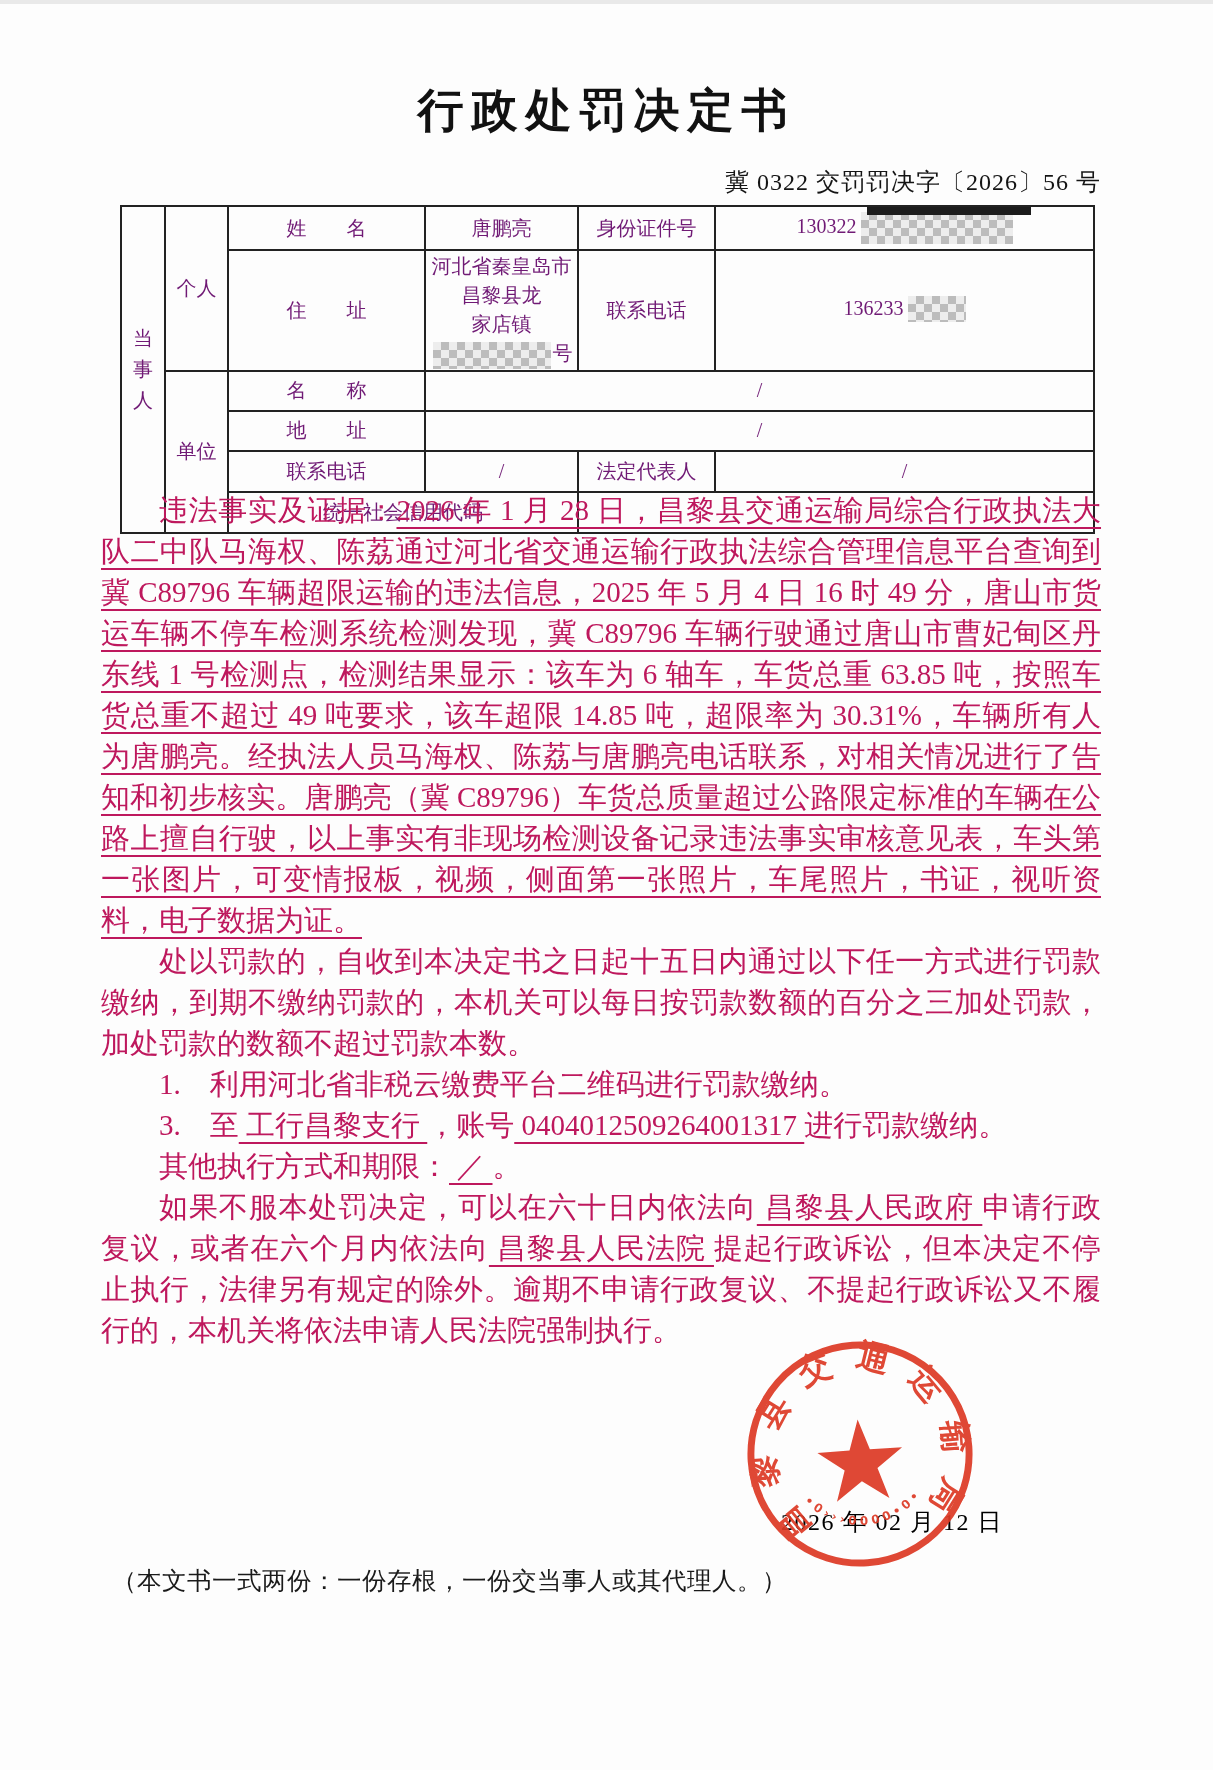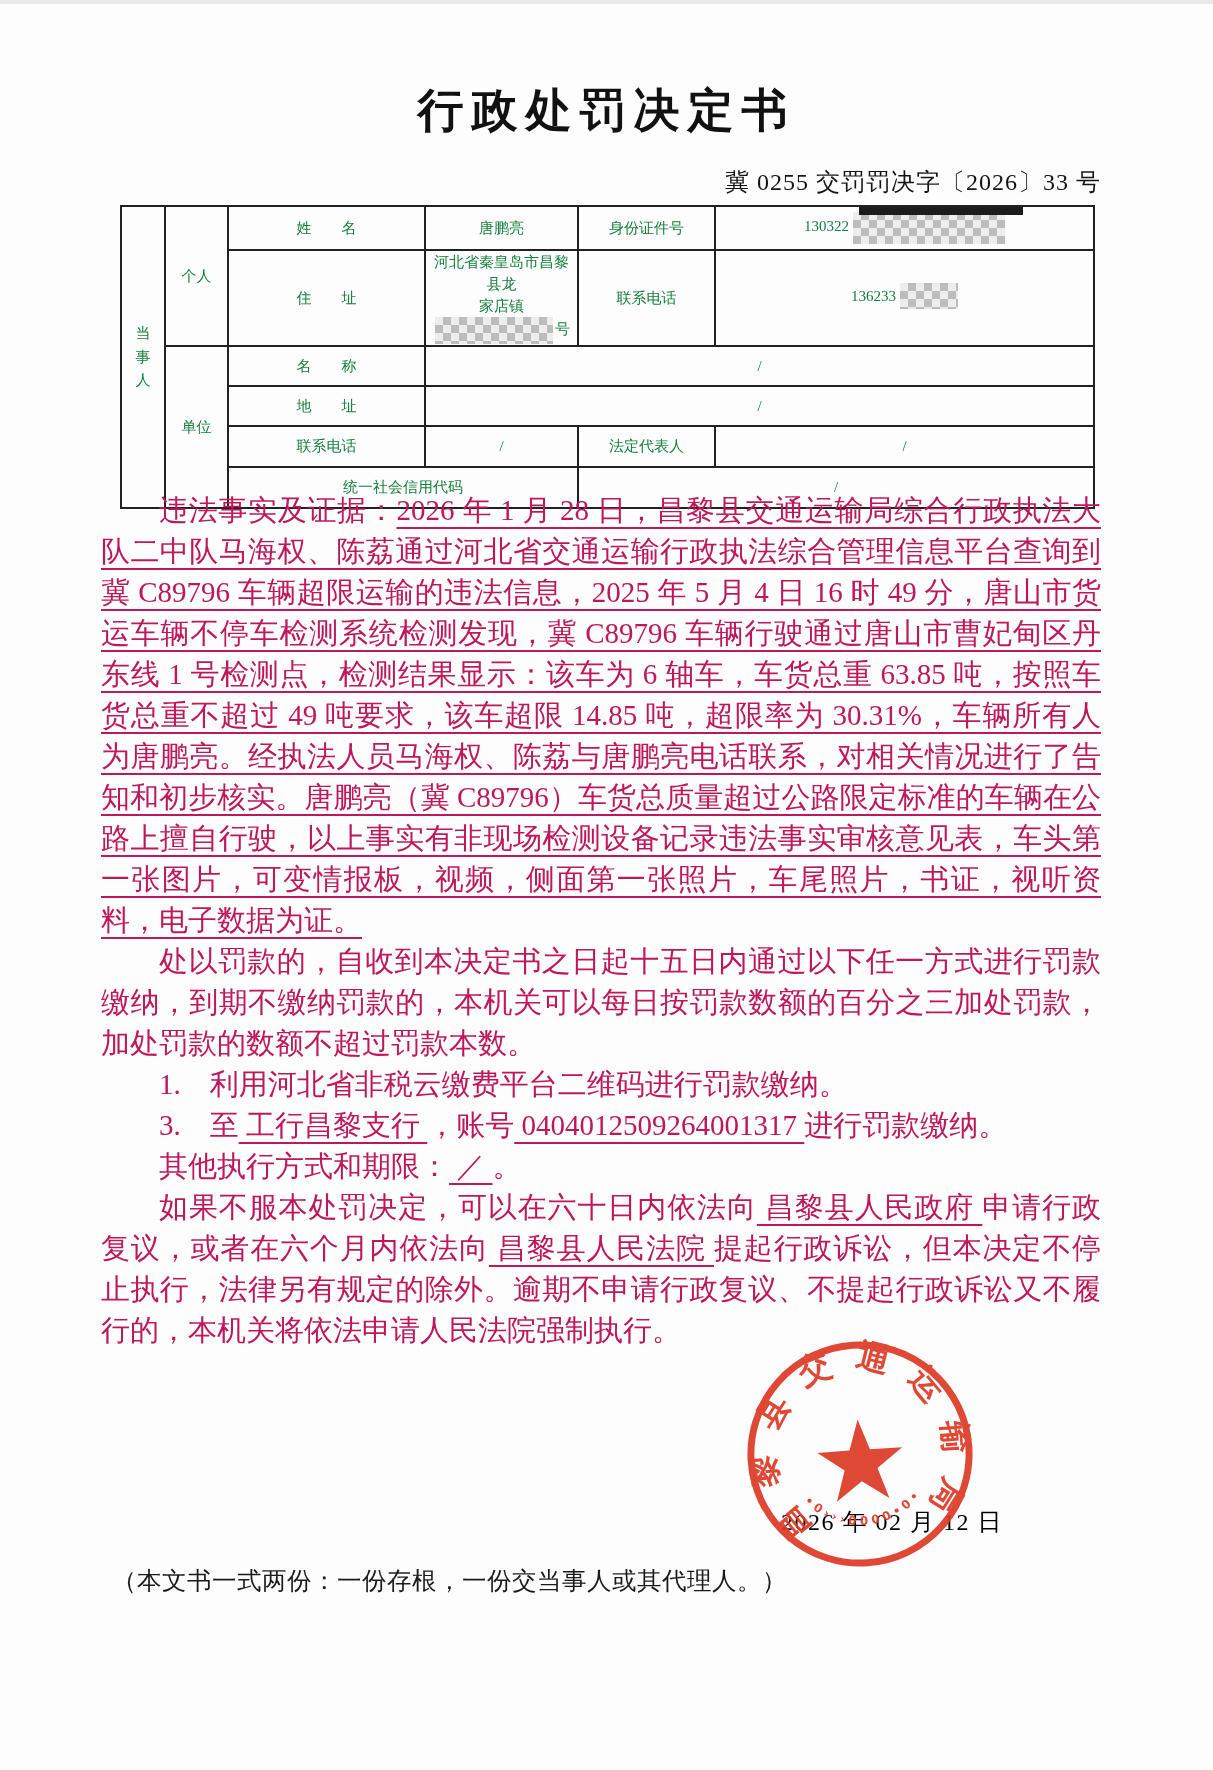--- a/index.html
+++ b/index.html
@@ -22,21 +22,21 @@
     font-size:24px;letter-spacing:1px;color:#141414;
   }
   table.party{
     position:absolute;left:120px;top:201px;
     border-collapse:collapse;table-layout:fixed;
     width:973px;
   }
   table.party td{
     border:2px solid #222;
     text-align:center;vertical-align:middle;
-    font-size:15px;color:#15803d;
+    font-size:20px;color:#701a75;
     padding:1px 4px;
     overflow:hidden;
   }
   .vert{width:1.1em;margin:0 auto;word-break:break-all;line-height:1.55;}
   .addr{line-height:1.45;}
   .mosaic{
     display:inline-block;vertical-align:middle;position:relative;
     background:
       repeating-conic-gradient(#b9b9b9 0% 25%, #ededed 0% 50%) 0 0/16px 16px,
       #d8d8d8;
@@ -73,21 +73,21 @@
     position:absolute;left:741px;top:1331px;width:238px;height:238px;
     z-index:2;opacity:.93;transform:rotate(-4deg);
   }
 </style>
 </head>
 <body>
 
 <div class="page">
 
   <div class="doc-title">行政处罚决定书</div>
-  <div class="doc-number">冀 0255 交罚罚决字〔2026〕33 号</div>
+  <div class="doc-number">冀 0322 交罚罚决字〔2026〕56 号</div>
 
   <table class="party">
     <colgroup>
       <col style="width:44px">
         <col style="width:63px">
         <col style="width:197px">
       <col style="width:153px">
         <col style="width:137px">
         <col style="width:379px">
     </colgroup>

